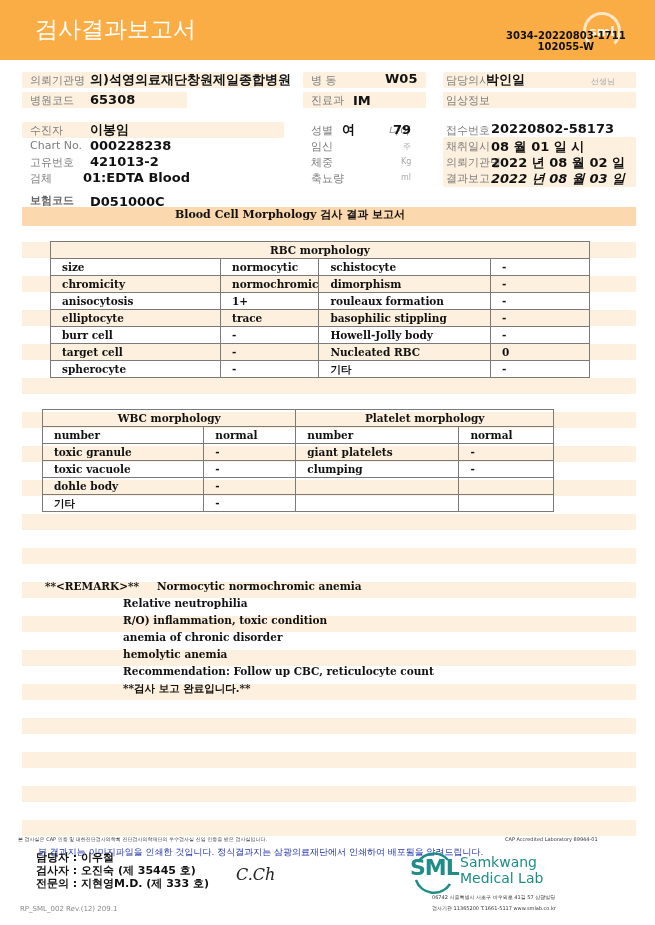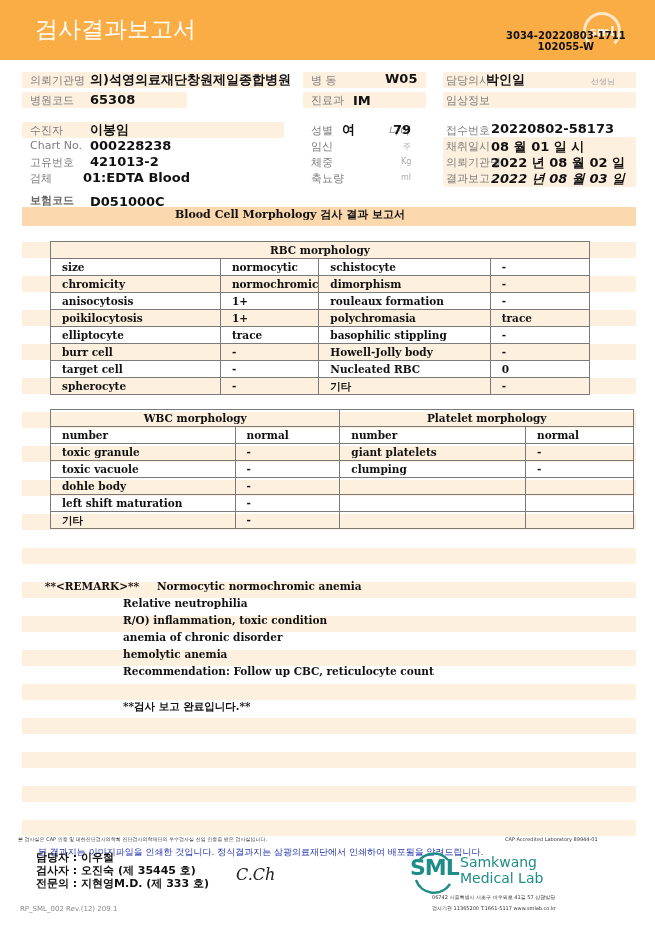--- a/index.html
+++ b/index.html
@@ -154,26 +154,20 @@
         <td>dimorphism</td>
         <td>-</td>
       </tr>
   <tr>
         <td>anisocytosis</td>
         <td>1+</td>
         <td>rouleaux formation</td>
         <td>-</td>
       </tr>
   <tr>
-        <td>poikilocytosis</td>
-        <td>1+</td>
-        <td>polychromasia</td>
-        <td>trace</td>
-      </tr>
-  <tr>
         <td>elliptocyte</td>
         <td>trace</td>
         <td>basophilic stippling</td>
         <td>-</td>
       </tr>
   <tr>
         <td>burr cell</td>
         <td>-</td>
         <td>Howell-Jolly body</td>
         <td>-</td>
@@ -186,21 +180,21 @@
       </tr>
   <tr>
         <td>spherocyte</td>
         <td>-</td>
         <td>기타</td>
         <td>-</td>
       </tr>
 </tbody>
   </table>
 
-<table class="morph" style="left:50px;top:409px;width:584px;">
+<table class="morph" style="left:42px;top:409px;width:512px;">
   <colgroup>
       <col style="width:171px">
       <col style="width:97px">
       <col style="width:172px">
       <col style="width:100px">
     </colgroup>
   <tbody>
       <tr>
         <th colspan="2">WBC morphology</th>
         <th colspan="2">Platelet morphology</th>
@@ -223,42 +217,36 @@
         <td>clumping</td>
         <td>-</td>
       </tr>
   <tr>
         <td>dohle body</td>
         <td>-</td>
         <td></td>
         <td></td>
       </tr>
   <tr>
-        <td>left shift maturation</td>
-        <td>-</td>
-        <td></td>
-        <td></td>
-      </tr>
-  <tr>
         <td>기타</td>
         <td>-</td>
         <td></td>
         <td></td>
       </tr>
 </tbody>
   </table>
 
 <div class="remark" style="left:45px;top:580px;">**&lt;REMARK&gt;**</div>
 <div class="remark" style="left:157px;top:580px;">Normocytic normochromic anemia</div>
 <div class="remark" style="left:123px;top:597px;">Relative neutrophilia</div>
 <div class="remark" style="left:123px;top:614px;">R/O)   inflammation, toxic  condition</div>
 <div class="remark" style="left:123px;top:631px;">anemia of chronic disorder</div>
 <div class="remark" style="left:123px;top:648px;">hemolytic anemia</div>
 <div class="remark" style="left:123px;top:665px;">Recommendation: Follow up CBC, reticulocyte count</div>
-<div class="remark" style="left:123px;top:700px;">**검사  보고  완료입니다.**</div>
+<div class="remark" style="left:123px;top:682px;">**검사  보고  완료입니다.**</div>
 
 <div class="fine" style="left:18px;top:836px;">본 검사실은 CAP 인증 및 대한진단검사의학회 진단검사의학재단의 우수검사실 신임 인증을 받은 검사실입니다.</div>
 <div class="fine" style="left:505px;top:836px;">CAP Accredited Laboratory 89944-01</div>
 <div class="notice">본 결과지는 이미지파일을 인쇄한 것입니다. 정식결과지는 삼광의료재단에서 인쇄하여 배포됨을 알려드립니다.</div>
 <div class="staff" style="top:850px;">담당자 : 이우철</div>
 <div class="staff" style="top:863px;">검사자 : 오진숙 (제 35445 호)</div>
 <div class="staff" style="top:876px;">전문의 : 지현영M.D. (제 333 호)</div>
 <div class="sig">C.Ch</div>
 <div class="rev">RP_SML_002  Rev.(12) 209.1</div>
 

